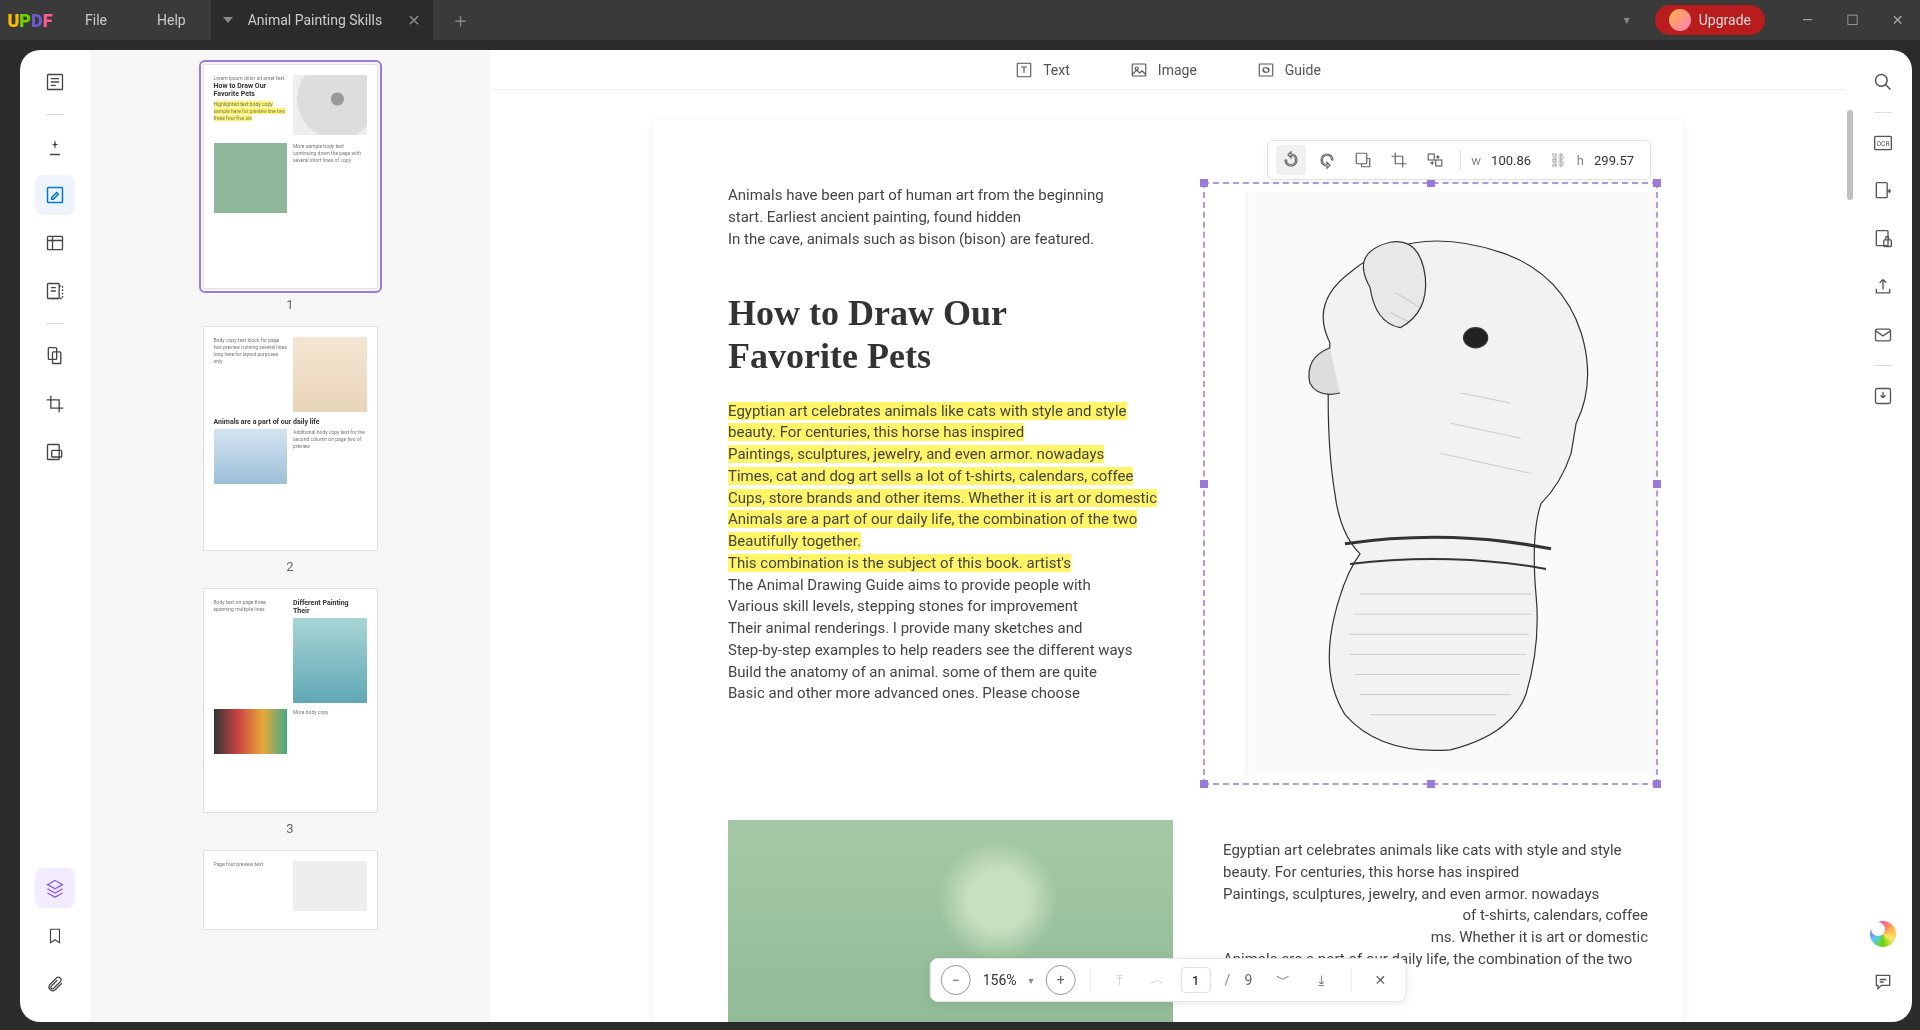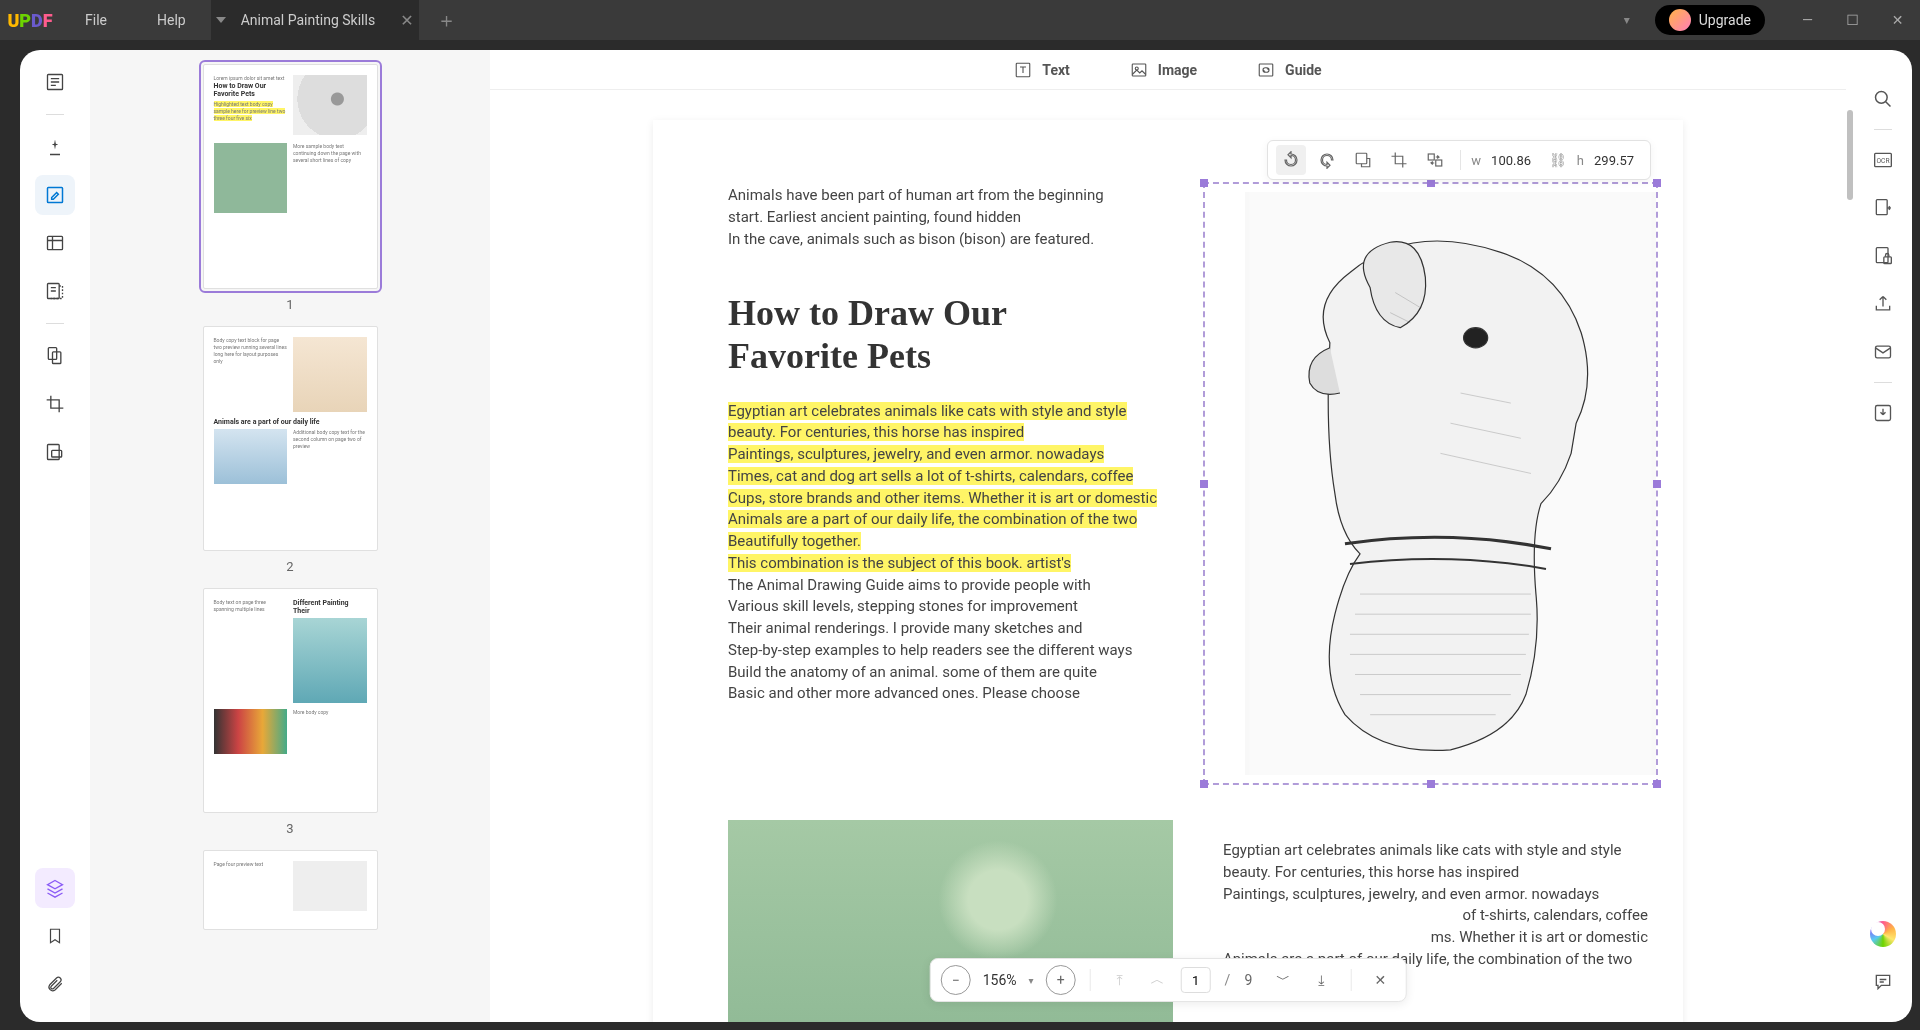--- a/index.html
+++ b/index.html
@@ -3,28 +3,28 @@
 <meta charset="utf-8">
 <style>
 * { margin: 0; padding: 0; box-sizing: border-box; font-family: -apple-system, BlinkMacSystemFont, 'Segoe UI', Roboto, sans-serif; }
 body { background: #2b2b2b; width: 1920px; height: 1030px; overflow: hidden; font-size: 14px; }
 
 
 .titlebar { height: 40px; background: #3a3a3a; display: flex; align-items: center; }
 .logo { width: 60px; font-weight: 900; font-size: 18px; text-align: center; }
 .logo .l1 { color: #ffb900; } .logo .l2 { color: #6dd400; } .logo .l3 { color: #6a5acd; } .logo .l4 { color: #ff5c8d; }
 .menu-item { padding: 0 25px; color: #ccc; font-size: 14px; cursor: pointer; }
-.tab { display: flex; align-items: center; background: #2b2b2b; height: 40px; padding: 0 5px; border-top-left-radius: 0; }
+.tab { display: flex; align-items: center; background: #2b2b2b; height: 40px; padding: 0 12px; border-top-left-radius: 0; }
 .tab-tri { width: 0; height: 0; border-left: 5px solid transparent; border-right: 5px solid transparent; border-top: 6px solid #888; margin-right: 15px; }
 .tab-title { color: #ccc; font-size: 14px; margin-right: 25px; }
 .tab-close { color: #888; font-size: 16px; cursor: pointer; }
 .tab-add { color: #888; font-size: 20px; margin-left: 18px; cursor: pointer; }
 .titlebar-spacer { flex: 1; }
 .dd-caret { color: #888; margin-right: 25px; font-size: 12px; cursor:pointer; }
-.upgrade { display: flex; align-items: center; background: #000000; border-radius: 18px; padding: 4px 14px; margin-right: 20px; cursor: pointer; }
+.upgrade { display: flex; align-items: center; background: #b91c1c; border-radius: 18px; padding: 4px 14px; margin-right: 20px; cursor: pointer; }
 .avatar { width: 22px; height: 22px; border-radius: 50%; background: linear-gradient(135deg,#ffb347,#ff7eb9); margin-right: 8px; }
 .upgrade-text { color: #ddd; font-size: 14px; }
 .win-btn { width: 45px; text-align: center; color: #aaa; font-size: 14px; cursor: pointer; }
 
 
 .workspace { position: absolute; top: 50px; left: 20px; right: 8px; bottom: 8px; background: #fff; border-radius: 20px; display: flex; overflow: hidden; }
 .left-rail { width: 70px; display: flex; flex-direction: column; align-items: center; padding-top: 12px; gap: 8px; }
 .lr-btn { width: 40px; height: 40px; display: flex; align-items: center; justify-content: center; color: #444; cursor: pointer; border-radius: 8px; }
 .lr-btn.active { background: #eef4fa; color: #0078d4; }
 .lr-div { width: 18px; height: 1px; background: #ddd; margin: 4px 0; }
@@ -47,21 +47,21 @@
 .th-img.flower { height:70px; background:#8fb89a;}
 .th-img.brush { height:75px; background:linear-gradient(#f5e6d3,#e8d4b8);}
 .th-img.photo { height:55px; background:linear-gradient(#d4e4f0,#9cc0d8);}
 .th-img.water { height:85px; background:linear-gradient(#a8d5d5,#5fa8b5);}
 .th-img.paint { height:45px; background:linear-gradient(90deg,#333,#c44,#e8a838,#4a8);}
 .th-text { font-size:5px; line-height:1.4; color:#777; }
 
 
 .editor { flex: 1; display: flex; flex-direction: column; background: #fff; position: relative; }
 .edit-toolbar { height: 40px; display: flex; align-items: center; justify-content: center; gap: 60px; border-bottom: 1px solid #eee; }
-.et-btn { display: flex; align-items: center; gap: 10px; color: #555; cursor: pointer; font-size: 14px; font-weight: bold; }
+.et-btn { display: flex; align-items: center; gap: 10px; color: #555; cursor: pointer; font-size: 14px; }
 .et-ico { width: 18px; height: 18px; display:flex; align-items:center; justify-content:center;}
 
 .doc-viewport { flex: 1; overflow: auto; display: flex; justify-content: center; padding-top: 30px; background:#fff; position:relative;}
 .doc-page { width: 1030px; min-height: 1200px; background: #fff; box-shadow: 0 2px 8px rgba(0,0,0,0.08); padding: 65px 75px; position: relative; }
 
 .intro { font-size: 15px; color: #444; line-height: 1.45; margin-bottom: 42px; width: 420px;}
 .doc-title { font-family: Georgia, 'Times New Roman', serif; font-size: 36px; font-weight: 700; color: #333; line-height: 1.2; margin-bottom: 22px; width:400px;}
 .body-text { font-size: 15px; color: #444; line-height: 1.45; width: 430px; }
 .hl { background: #fff566; }
 
@@ -82,21 +82,21 @@
 .it-label { color: #888; font-size: 13px; margin-right: 4px;}
 .it-val { color: #333; font-size: 13px; margin-right: 8px;}
 .it-link { color: #888; font-size: 14px; margin: 0 4px;}
 
 
 .second-img { position:absolute; top: 700px; left: 75px; width: 445px; height: 300px; background: linear-gradient(#a5c9a5 0%, #88b490 100%); overflow:hidden;}
 .second-img::before{content:'';position:absolute;top:10px;left:200px;width:140px;height:140px;background:radial-gradient(circle,#c8dfc0 30%,transparent 60%);}
 .body-text-2 { position:absolute; top: 720px; right: 35px; width: 425px; font-size: 15px; color: #444; line-height: 1.45;}
 
 
-.right-rail { width: 58px; display: flex; flex-direction: column; align-items: center; padding-top: 31px; gap: 12px; }
+.right-rail { width: 58px; display: flex; flex-direction: column; align-items: center; padding-top: 14px; gap: 12px; }
 .rr-btn { width: 36px; height: 36px; display: flex; align-items: center; justify-content: center; color: #555; cursor: pointer; }
 .rr-div { width: 18px; height: 1px; background: #ddd; }
 .rr-spacer { flex: 1; }
 
 
 .bottom-bar { position: absolute; bottom: 20px; left: 50%; transform: translateX(-50%); height: 44px; background: #fff; border: 1px solid #e5e5e5; border-radius: 8px; box-shadow: 0 2px 10px rgba(0,0,0,0.08); display: flex; align-items: center; padding: 0 10px; gap: 8px;}
 .bb-btn { width: 30px; height: 30px; display: flex; align-items: center; justify-content: center; color: #666; cursor: pointer; border-radius: 50%; }
 .bb-btn.circle { border: 1.5px solid #999;}
 .bb-zoom { color: #333; font-size: 14px; margin: 0 4px;}
 .bb-caret { color: #888; font-size: 10px; margin-right: 4px; cursor:pointer;}

